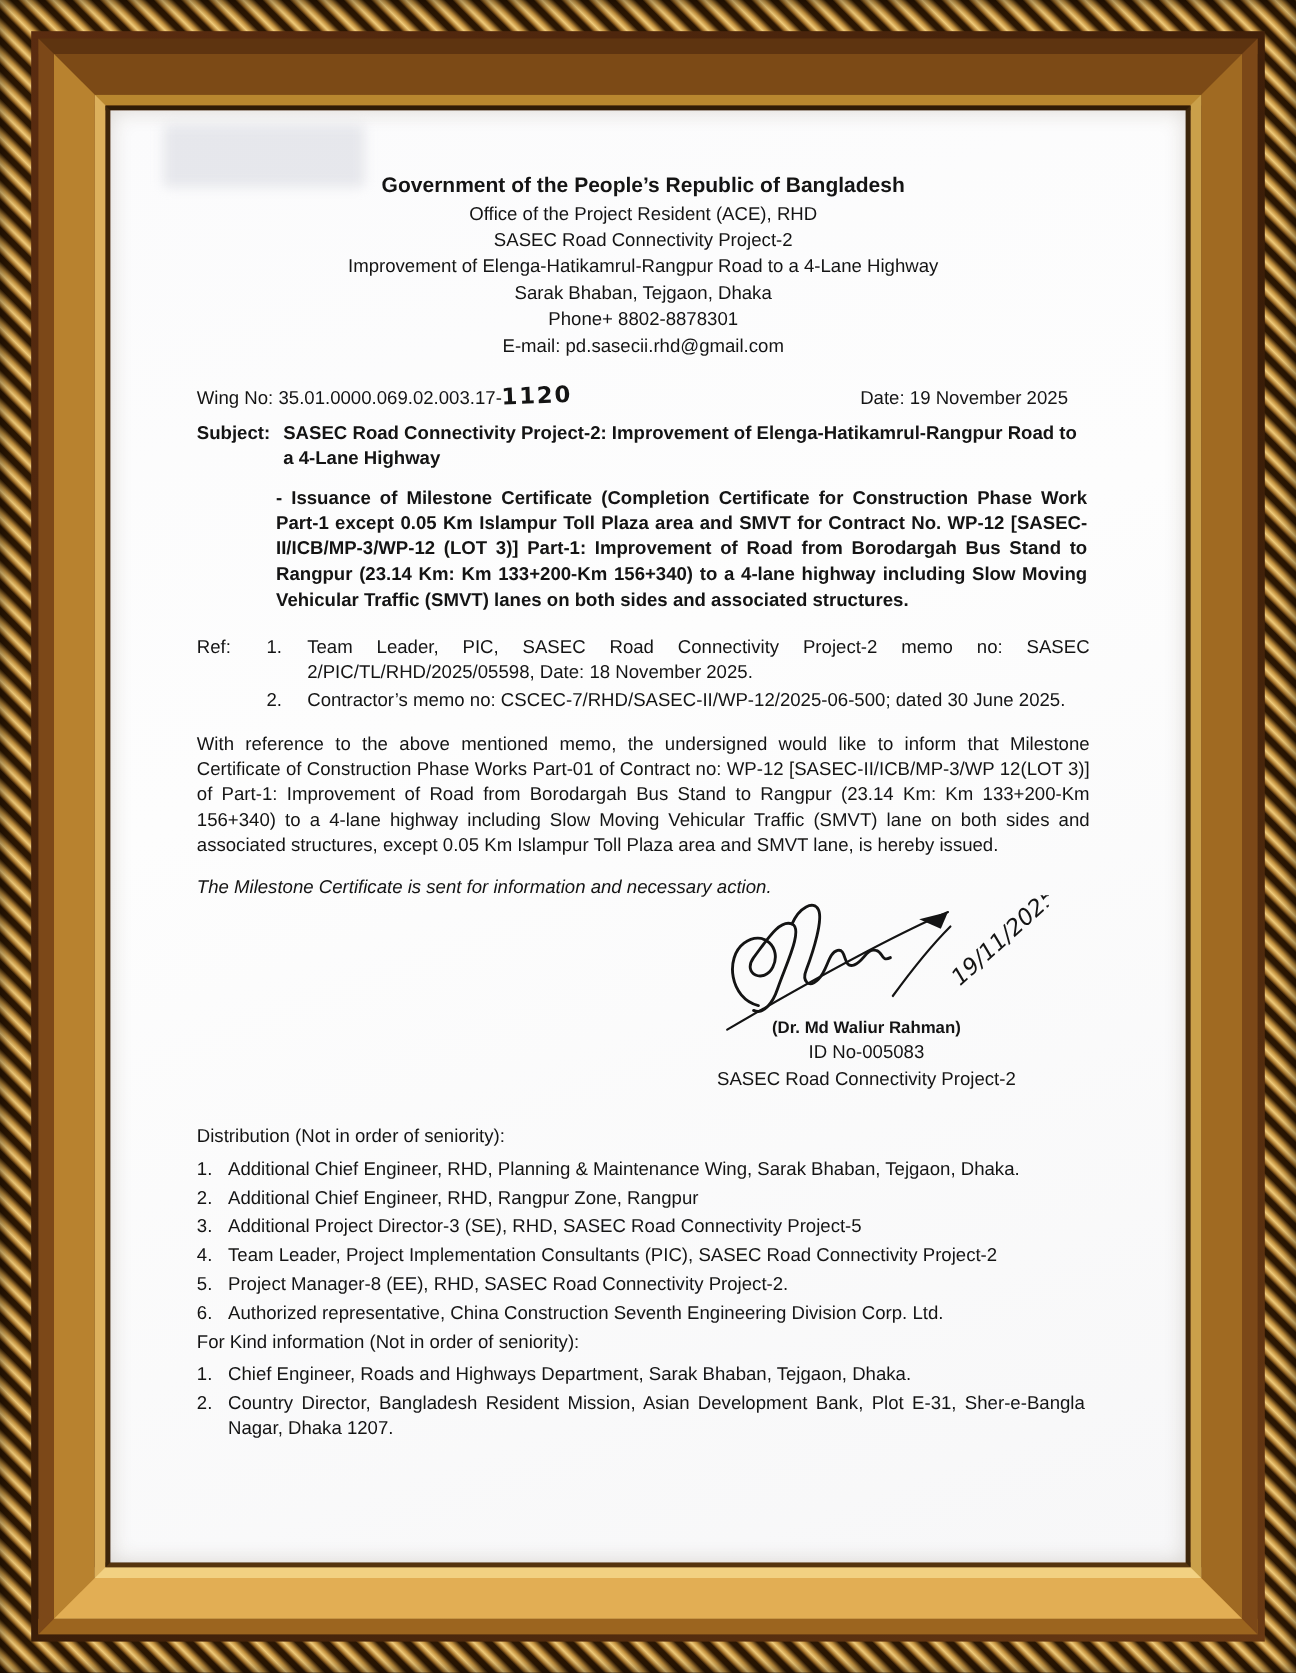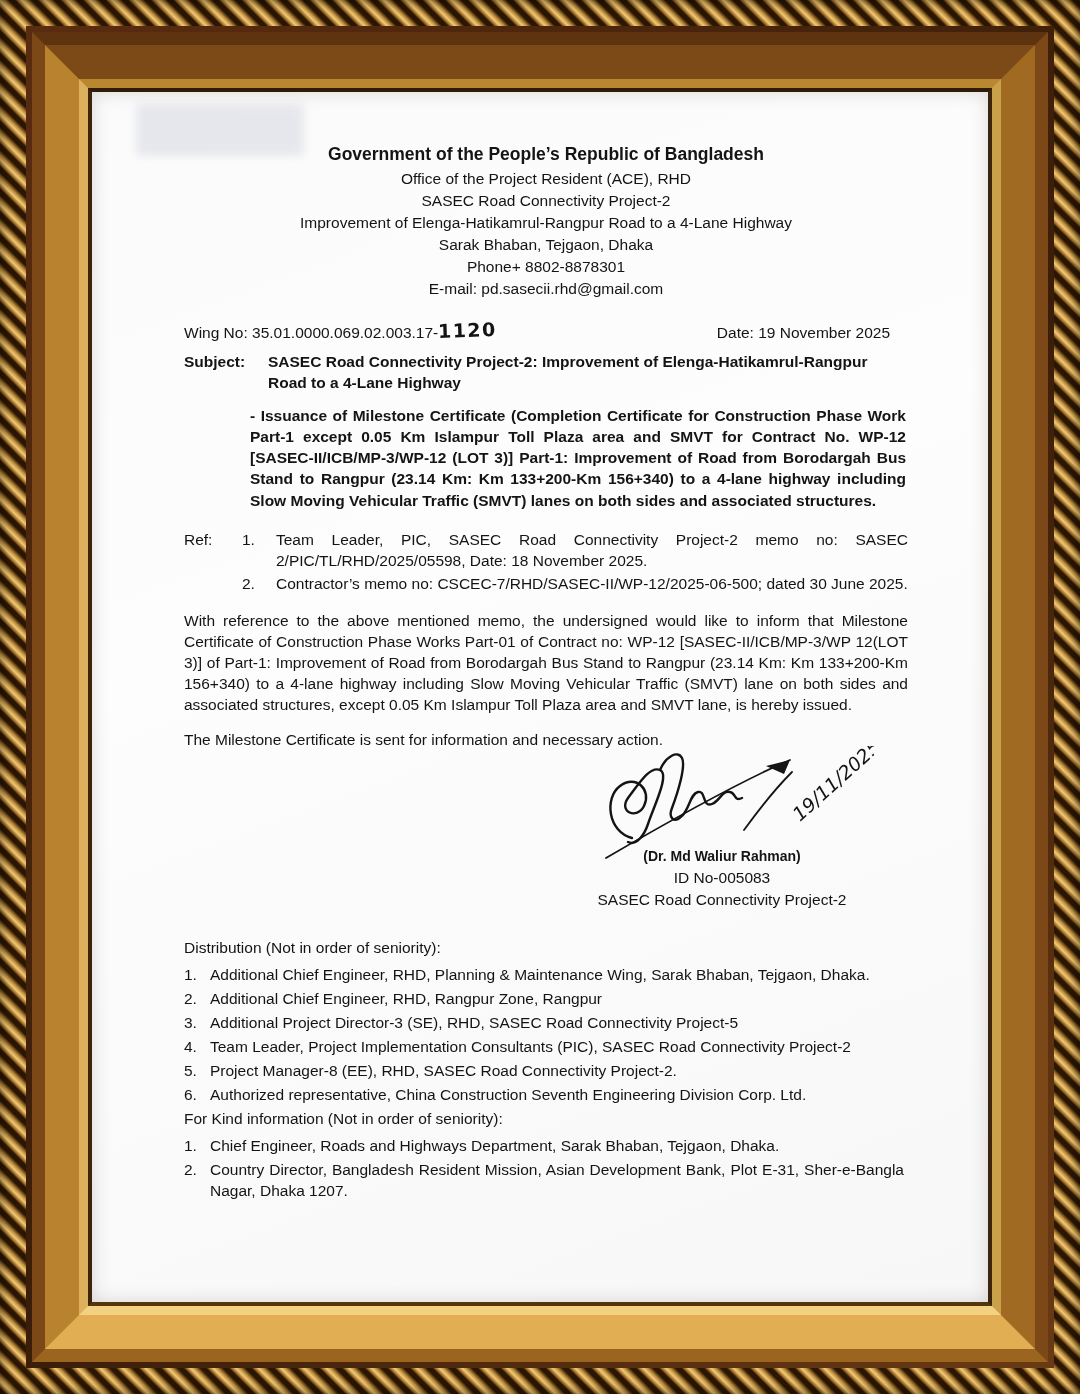--- a/index.html
+++ b/index.html
@@ -39,21 +39,21 @@
     border: 4px solid;
     border-color: #2f1b06 #3c250a #55340e #3c250a;
   }
 
   
   .paper {
     width: 100%; height: 100%;
     background: linear-gradient(160deg, #fbfbfc 0%, #fdfdfd 40%, #f7f7f8 100%);
     box-shadow: inset 0 0 18px rgba(70,50,20,.18);
     position: relative;
-    padding: 50px 80px 0 92px;
+    padding: 50px 80px 0 72px;
     color: #141414;
     font-size: 15.5px;
     line-height: 1.36;
     overflow: hidden;
   }
   .stamp-mark {
     position: absolute; left: 44px; top: 12px;
     width: 168px; height: 52px;
     background: rgba(198,200,210,.38);
     filter: blur(5px);
@@ -66,38 +66,38 @@
 
   .memo-row { display: flex; justify-content: space-between; align-items: baseline; margin-bottom: 6px; }
   .hand-no {
     display: inline-block;
     font-weight: 600; font-size: 19px; letter-spacing: 1.5px;
     transform: rotate(-2deg) translateY(-1px);
     font-family: "DejaVu Sans", sans-serif;
   }
   .date-line { margin-right: 18px; }
 
-  .subject-row { display: flex; font-weight: bold; margin-bottom: 12px; gap: 12px; }
+  .subject-row { display: flex; font-weight: bold; margin-bottom: 12px; }
   .subject-label { width: 72px; flex: 0 0 72px; }
   .subject-text { flex: 1; padding-right: 6px; }
 
   .issuance {
     font-weight: bold; text-align: justify;
     margin: 0 2px 18px 66px;
   }
 
   .ref-row { display: flex; margin-bottom: 14px; }
   .ref-label { width: 58px; flex: 0 0 58px; }
   .ref-list { flex: 1; }
   .ref-item { display: flex; margin-bottom: 2px; }
   .ref-num { width: 34px; flex: 0 0 34px; }
   .ref-text { flex: 1; text-align: justify; }
 
   .body-para { text-align: justify; margin-bottom: 14px; }
-  .closing-para { margin-bottom: 4px; }
+  .closing-para { margin-bottom: 4px; font-style: italic; }
 
   
   .sig-block {
     margin-left: auto; width: 372px; text-align: center;
     position: relative; padding-top: 92px; margin-bottom: 26px;
   }
   .sig-scribble { position: absolute; top: -8px; left: 58px; }
   .sig-name { font-weight: bold; font-size: 14px; }
   .sig-line { margin: 1px 0; }
 

